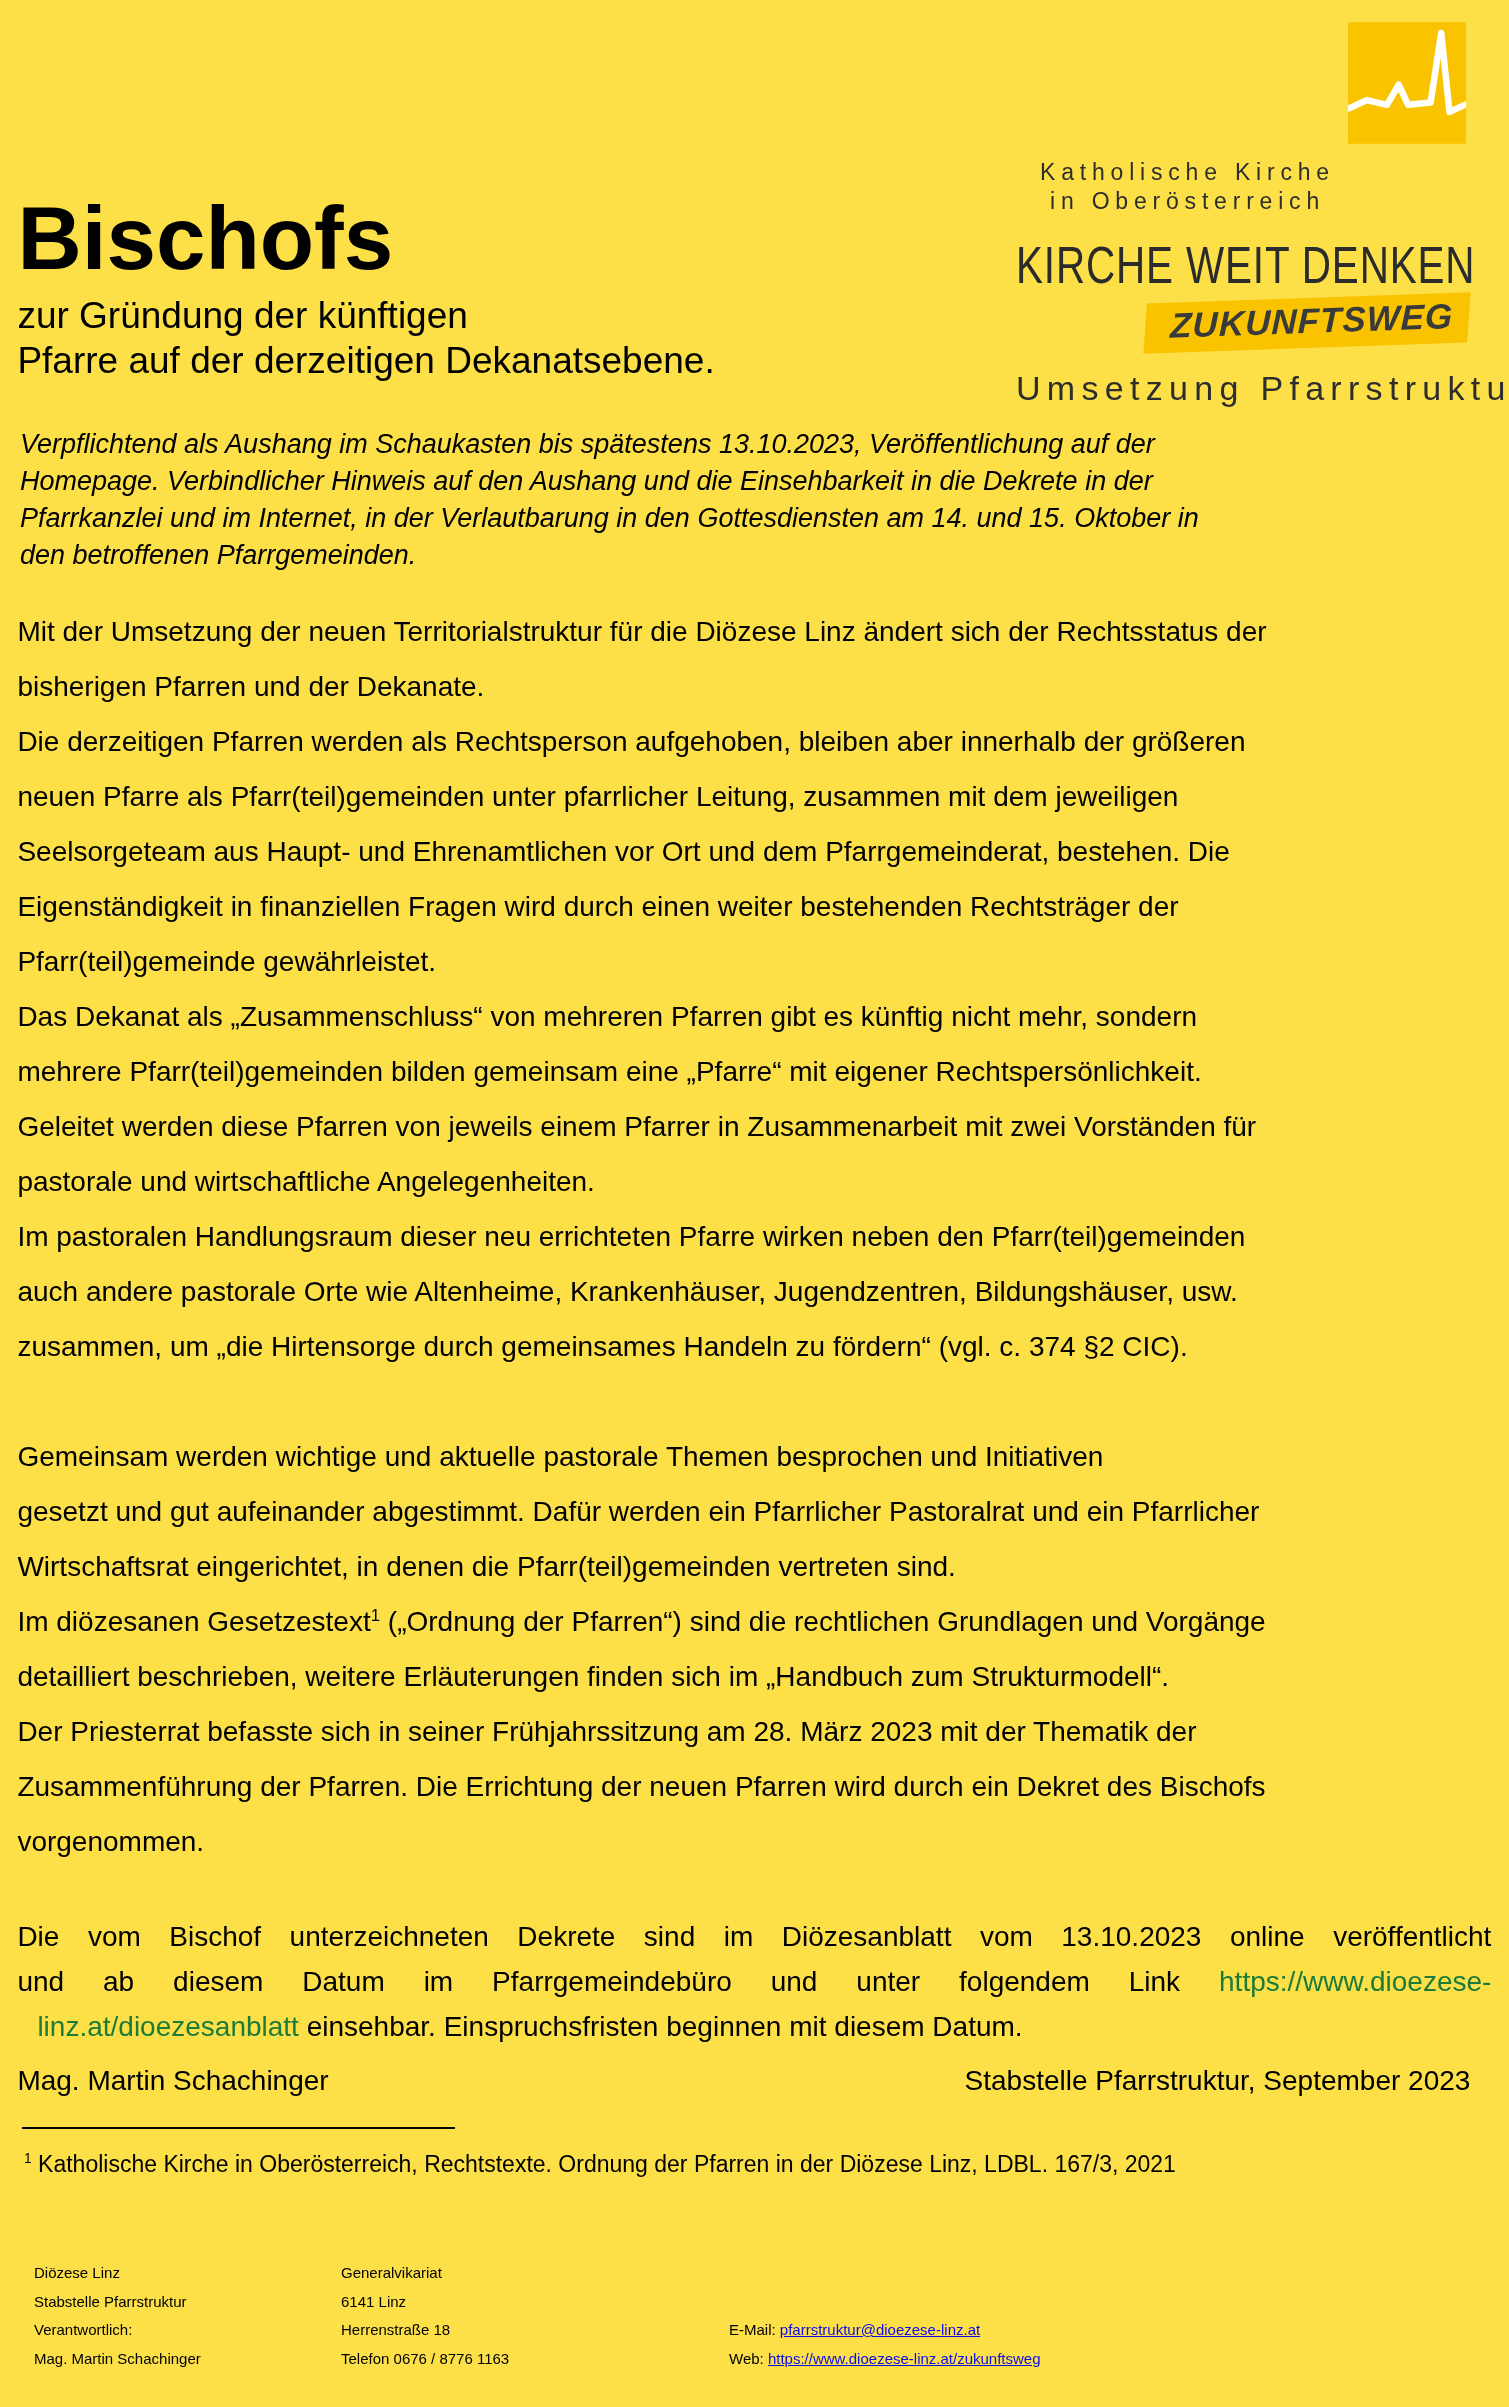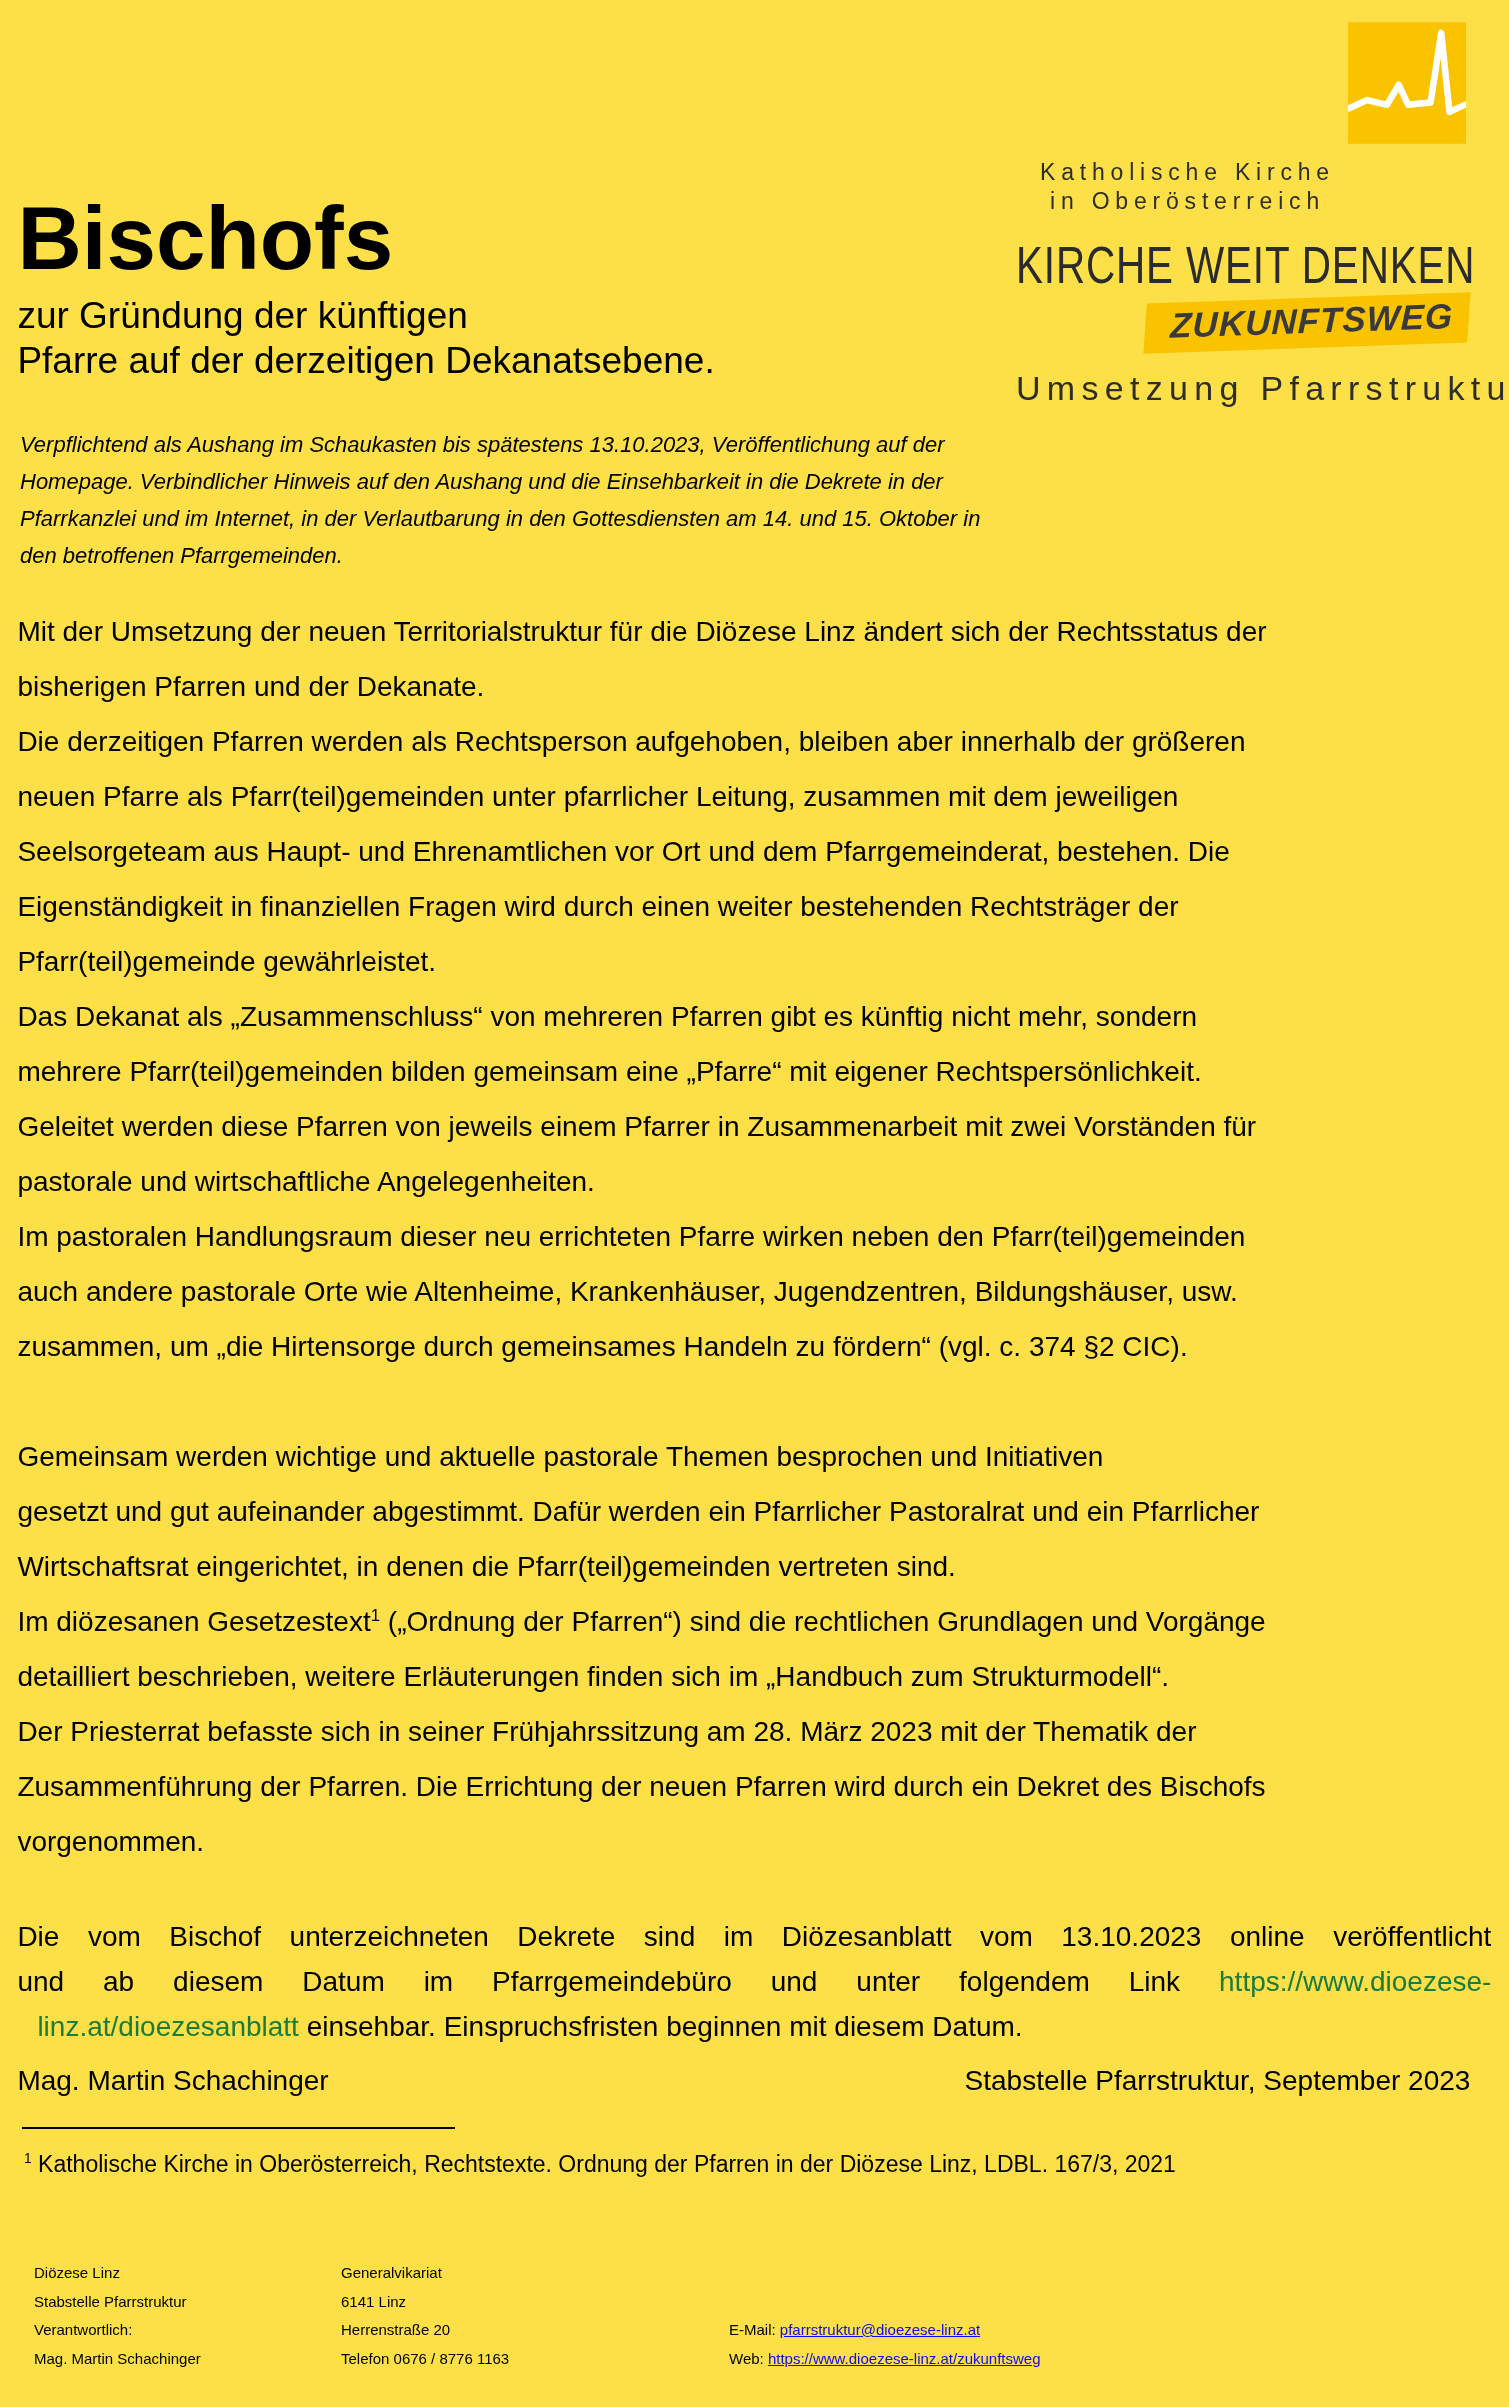--- a/index.html
+++ b/index.html
@@ -25,21 +25,21 @@
   .logo-badge span{display:inline-block;transform:skewX(3deg);
     font-style:italic;font-weight:600;font-size:35px;color:#3a3a3a;letter-spacing:1px;}
   .logo-sub{clear:both;padding-top:21px;font-size:34px;letter-spacing:6.3px;
     color:#2d2d2d;white-space:nowrap;}
   
   .title-block{position:absolute;left:17.4px;top:194px;width:869px;}
   .doc-title{margin:0;font-size:89px;line-height:89px;font-weight:bold;letter-spacing:0;}
   .doc-subtitle{margin:9.7px 0 0 0;font-size:37px;line-height:45px;font-weight:normal;}
   
   .notice{position:absolute;left:20px;top:426px;width:1448px;
-    font-style:italic;font-size:22px;line-height:37px;white-space:pre-line;}
+    font-style:italic;font-size:27px;line-height:37px;white-space:pre-line;}
   
   .body-text{position:absolute;left:17.4px;top:604px;width:1474px;font-size:28px;}
   .body-text p{margin:0;line-height:55px;white-space:pre-line;}
   .body-text p.space-before{margin-top:55px;}
   sup{vertical-align:super;font-size:60%;line-height:0;}
   .dekret{margin-top:45px;font-size:28px;}
   .dekret .jline{display:block;line-height:45px;text-align:justify;text-align-last:justify;}
   .dekret .lline{display:block;line-height:45px;text-align:left;margin-left:20px;}
   a.green-link{color:var(--green);text-decoration:none;cursor:pointer;}
   a.blue-link{color:var(--blue);text-decoration:underline;cursor:pointer;}
@@ -132,21 +132,21 @@
   <div class="footer">
     <div class="col1">
       <div>Diözese Linz</div>
       <div>Stabstelle Pfarrstruktur</div>
       <div>Verantwortlich:</div>
       <div>Mag. Martin Schachinger</div>
     </div>
     <div class="col2">
       <div>Generalvikariat</div>
       <div>6141 Linz</div>
-      <div>Herrenstraße 20</div>
+      <div>Herrenstraße 18</div>
       <div>Telefon 0676 / 8776 1163</div>
     </div>
     <div class="col3">
       <div class="pad"></div>
       <div><span>E-Mail: </span><a class="blue-link">pfarrstruktur@dioezese-linz.at</a></div>
       <div><span>Web: </span><a class="blue-link">https://www.dioezese-linz.at/zukunftsweg</a></div>
     </div>
   </div>
 
 </div>

